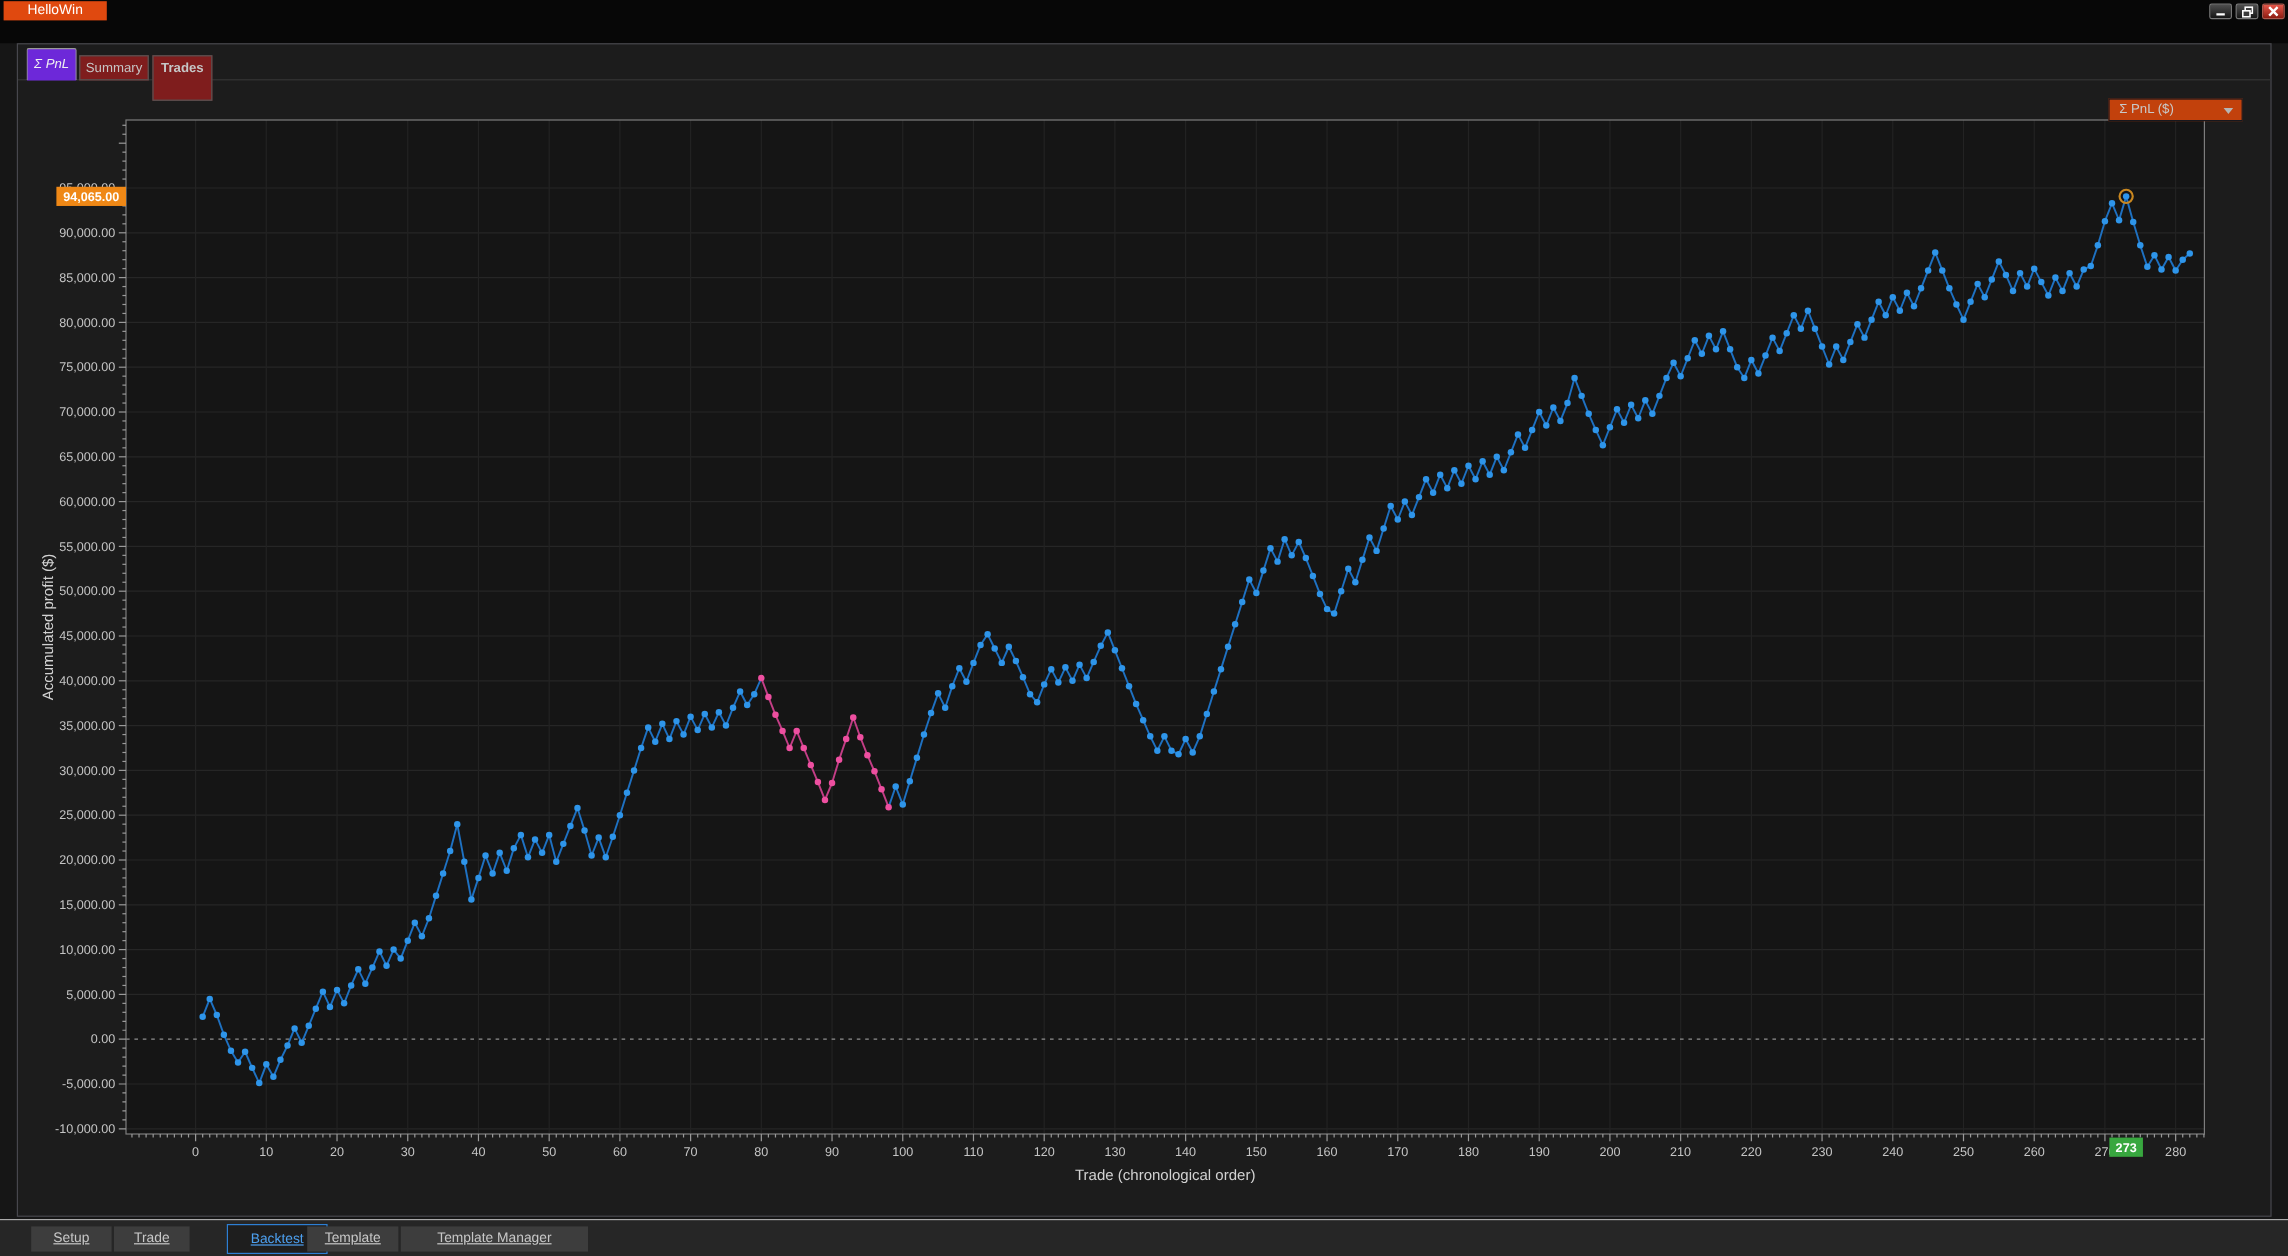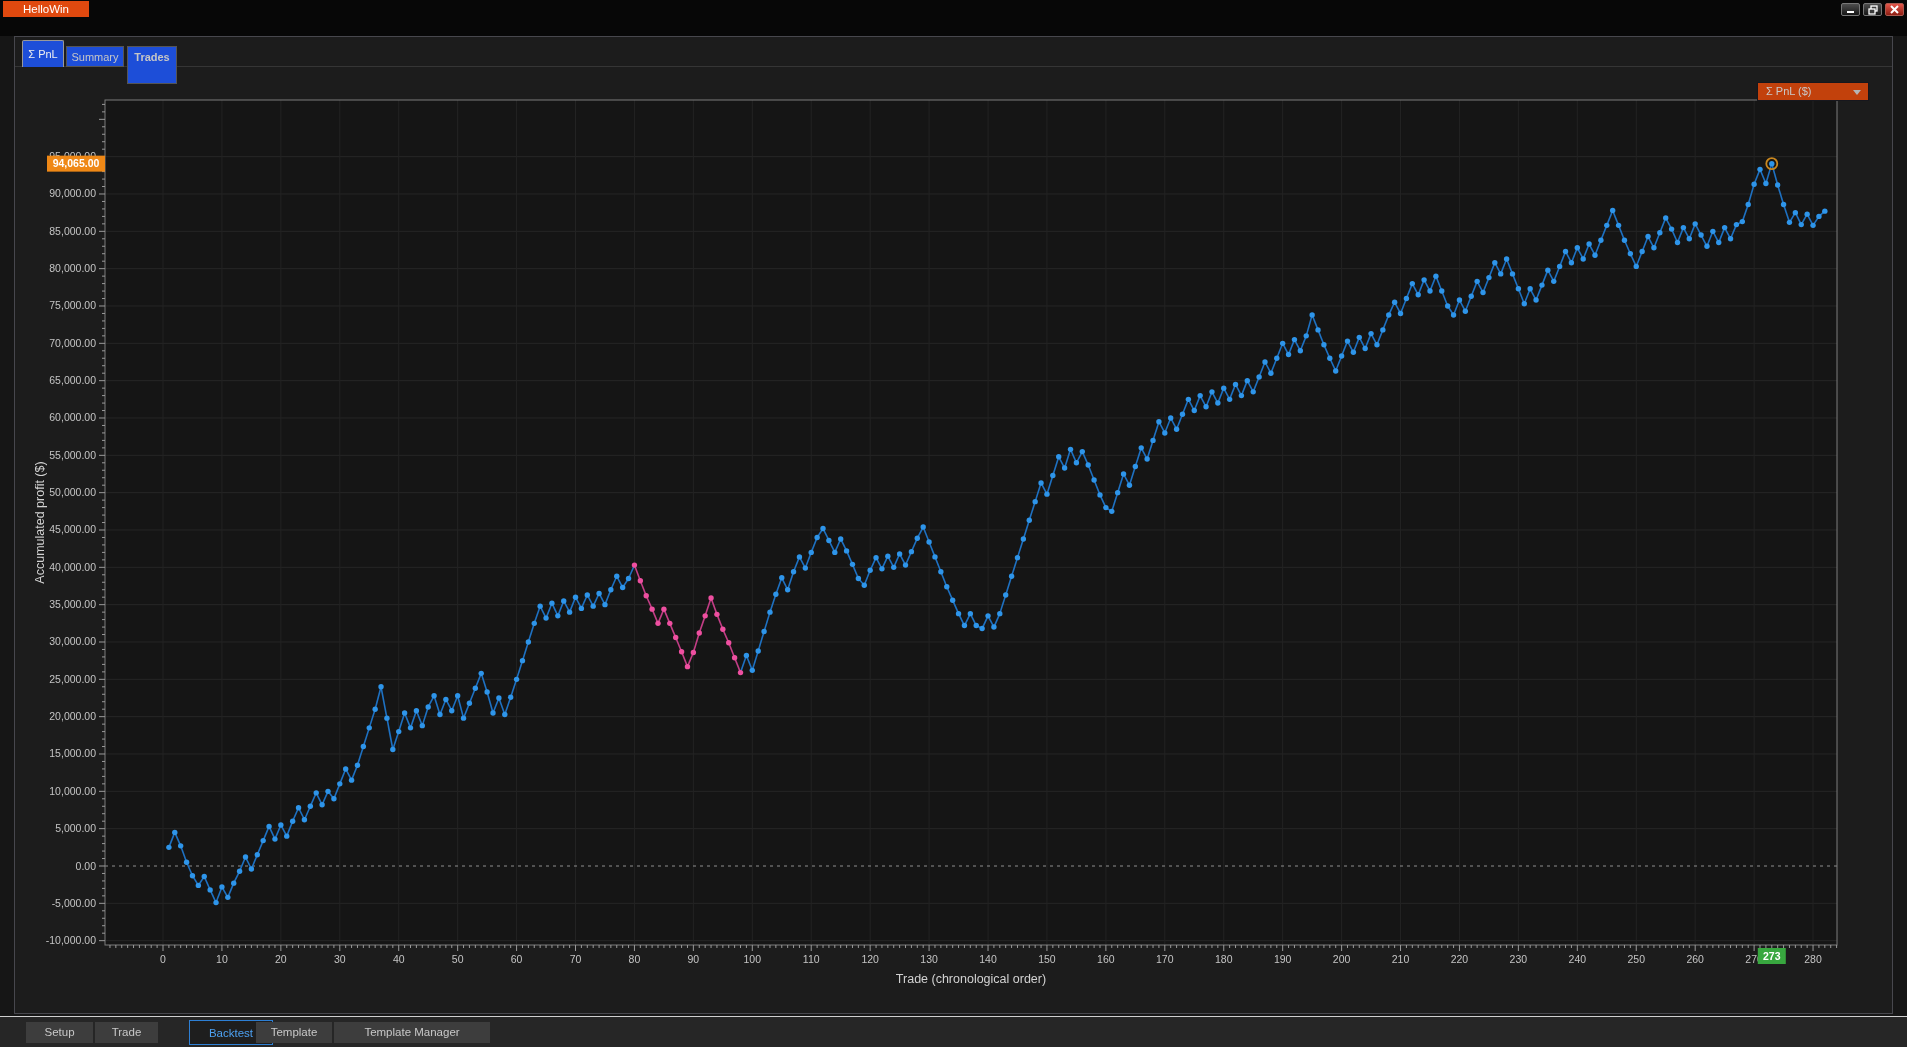--- a/index.html
+++ b/index.html
@@ -13,43 +13,43 @@
   .winbtns { position:absolute; right:3px; top:3px; display:flex; gap:3px; }
   .winbtn { width:19px; height:13px; border:1px solid #777; border-radius:2px;
             background:linear-gradient(#4e4e4e,#161616); display:flex; align-items:center; justify-content:center; }
   .winbtn.close { background:linear-gradient(#e5574a,#8e1d12); border-color:#a9594e; }
 
   
   .panel { position:absolute; left:14px; top:36px; width:1879px; height:978px;
            background:#1c1c1c; border:1px solid #47474d; }
   .toptab-underline { position:absolute; left:15px; top:66px; width:1877px; height:1px; background:#353535; }
   .toptab { position:absolute; font-size:11px; text-align:center; color:#c6c6c6;
-            background:#1d4ed8; border:1px solid #555; }
-  .toptab.active { background:#1d4ed8; border:1px solid #999; border-bottom:none;
-                   color:#f0f0f0; z-index:3; border-radius:2px 2px 0 0; }
+            background:#7f1d1d; border:1px solid #555; }
+  .toptab.active { background:#6d28d9; border:1px solid #999; border-bottom:none;
+                   color:#f0f0f0; z-index:3; border-radius:2px 2px 0 0;font-style:italic; }
   .toptab-pnl     { left:22px;  top:40px; width:42px; height:27px; line-height:26px; }
   .toptab-summary { left:66px;  top:46px; width:58px; height:21px; line-height:20px; }
   .toptab-trades  { left:127px; top:46px; width:50px; height:38px; line-height:20px;font-weight:bold; }
 
   
   .dropdown { position:absolute; left:1757px; top:82px; width:112px; height:19px;
               background:#c2410c; border:1px solid #17171d; color:#c9c9c9; font-size:11px;
               line-height:17px; padding-left:8px; }
   .dd-arrow { position:absolute; right:7px; top:7px; width:0; height:0;
               border-left:4px solid transparent; border-right:4px solid transparent;
               border-top:5px solid #b5b5b5; }
 
   
   #chart-svg { position:absolute; left:0; top:0; }
 
   
   .bottom-line { position:absolute; left:0; top:1016px; width:1907px; height:1px; background:#cfcfcf; }
   .bottombar { position:absolute; left:0; top:1017px; width:1907px; height:30px; background:#262626; }
   .btab { position:absolute; top:5px; height:21px; background:#3d3d3d; color:#c8c8c8;
-          font-size:11.5px; text-align:center; line-height:21px; }
+          font-size:11.5px; text-align:center; line-height:21px;text-decoration:underline; }
   .btab.active { top:3px; height:25px; line-height:24px; background:#1e1e1e;
                  border:1px solid #2d7fd4; color:#4da0f0;margin-left:21px; }
   .btab-setup    { left:26px;  width:67px; }
   .btab-filter   { left:95px;  width:63px; }
   .btab-backtest { left:168px; width:84px; }
   .btab-analytics{ left:256px; width:76px; }
   .btab-template { left:334px; width:156px; }
 </style>
 </head>
 <body>

